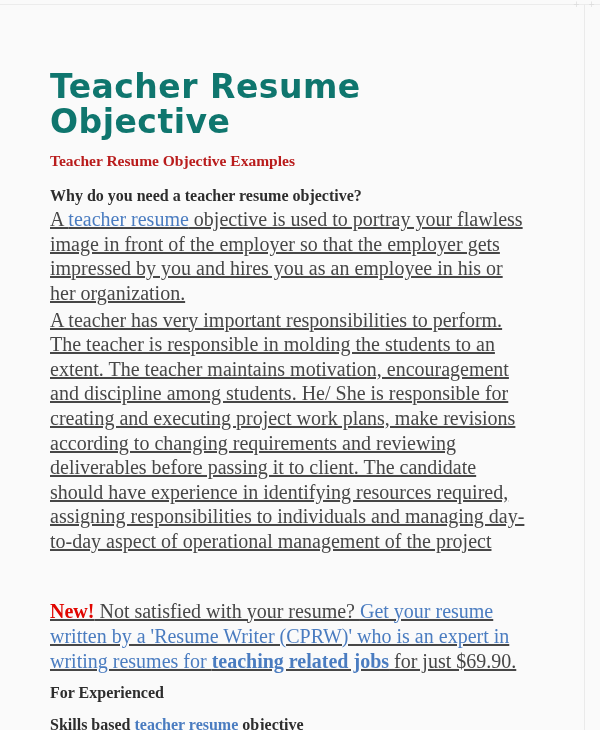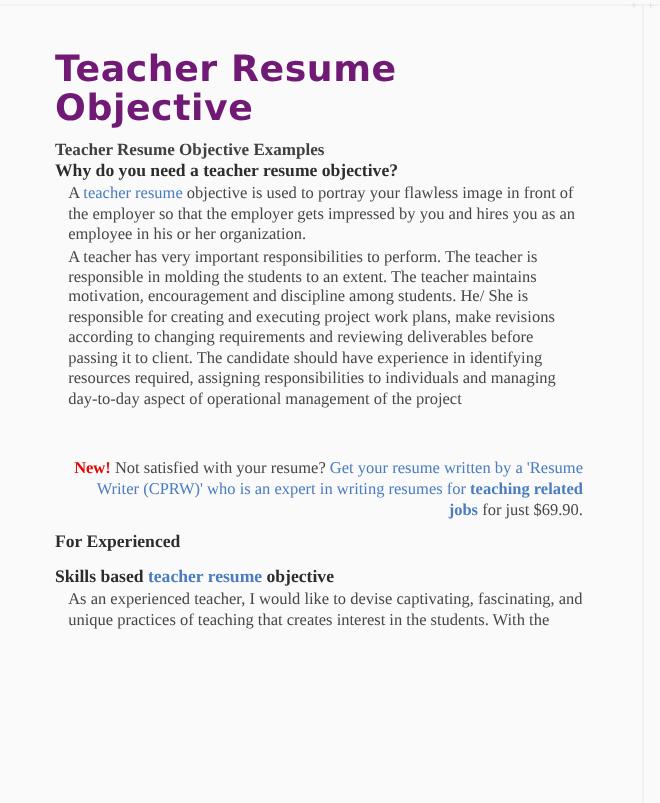--- a/index.html
+++ b/index.html
@@ -41,61 +41,61 @@
     left: 50px;
     top: 0;
     width: 480px;
     color: #454545;
   }
   .page-title {
     font-family: "DejaVu Sans", "Liberation Sans", sans-serif;
     font-weight: bold;
     font-size: 33px;
     letter-spacing: 0.5px;
-    color: #701a75;
-    margin: 46px 0 0 0;
+    color: #0f766e;
+    margin: 70px 0 0 0;
     line-height: 1.05;
   }
   .subtitle {
     font-size: 15.5px;
     font-weight: bold;
-    color: #404040;
+    color: #b91c1c;
     margin: 13px 0 0 0;
     line-height: 1.15;
   }
   .section-heading {
     font-size: 16px;
     font-weight: bold;
     color: #2d2d2d;
-    margin: 0 0 0 0;
+    margin: 16px 0 0 0;
     line-height: 1.2;
   }
   .body-text {
-    font-size: 15px;
+    font-size: 20px;
     color: #474747;
-    margin: 2px 0 0 12px;
+    margin: 2px 0 0 0;
     line-height: 1.23;
     text-align: left;
+    text-decoration: underline;
   }
   .inline-link {
     color: #4a7cc0;
     text-decoration: none;
     cursor: pointer;
   }
   .inline-link.bold {
     font-weight: bold;
   }
   .badge-new {
     color: #e10600;
     font-weight: bold;
   }
   .promo {
     margin-top: 45px;
     line-height: 1.26;
-    text-align: right;
   }
   .skills-heading {
     margin-top: 32px;
   }
   .skills-based-heading {
     margin-top: 13px;
   }
   .experienced-heading {
     margin-top: 9px;
   }

